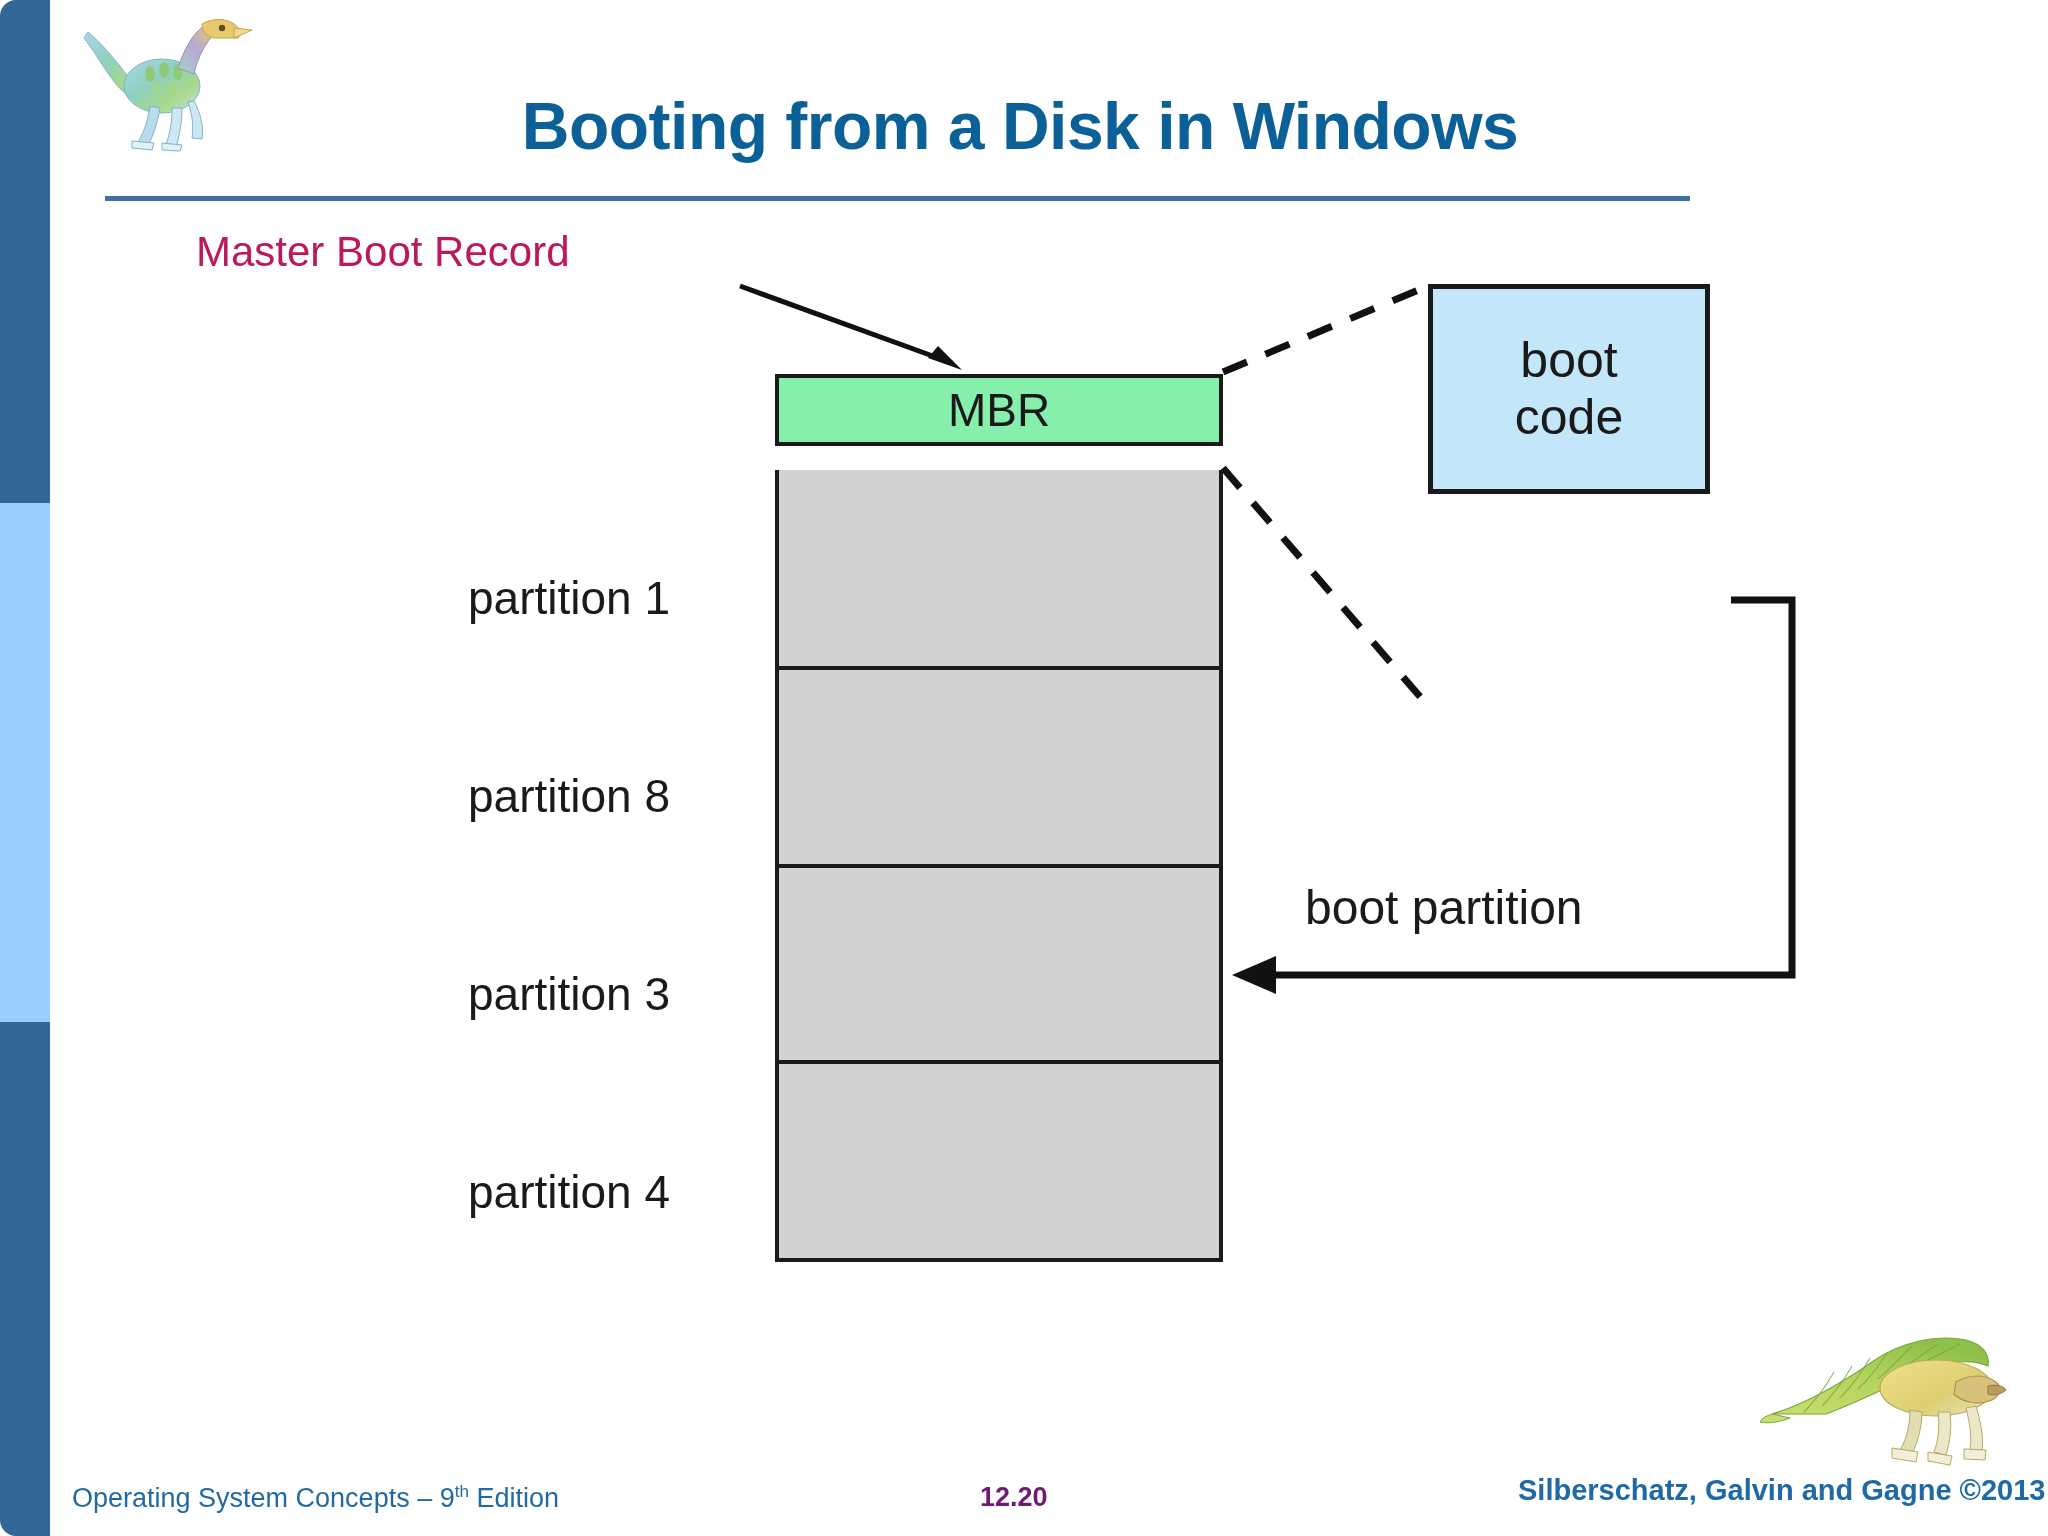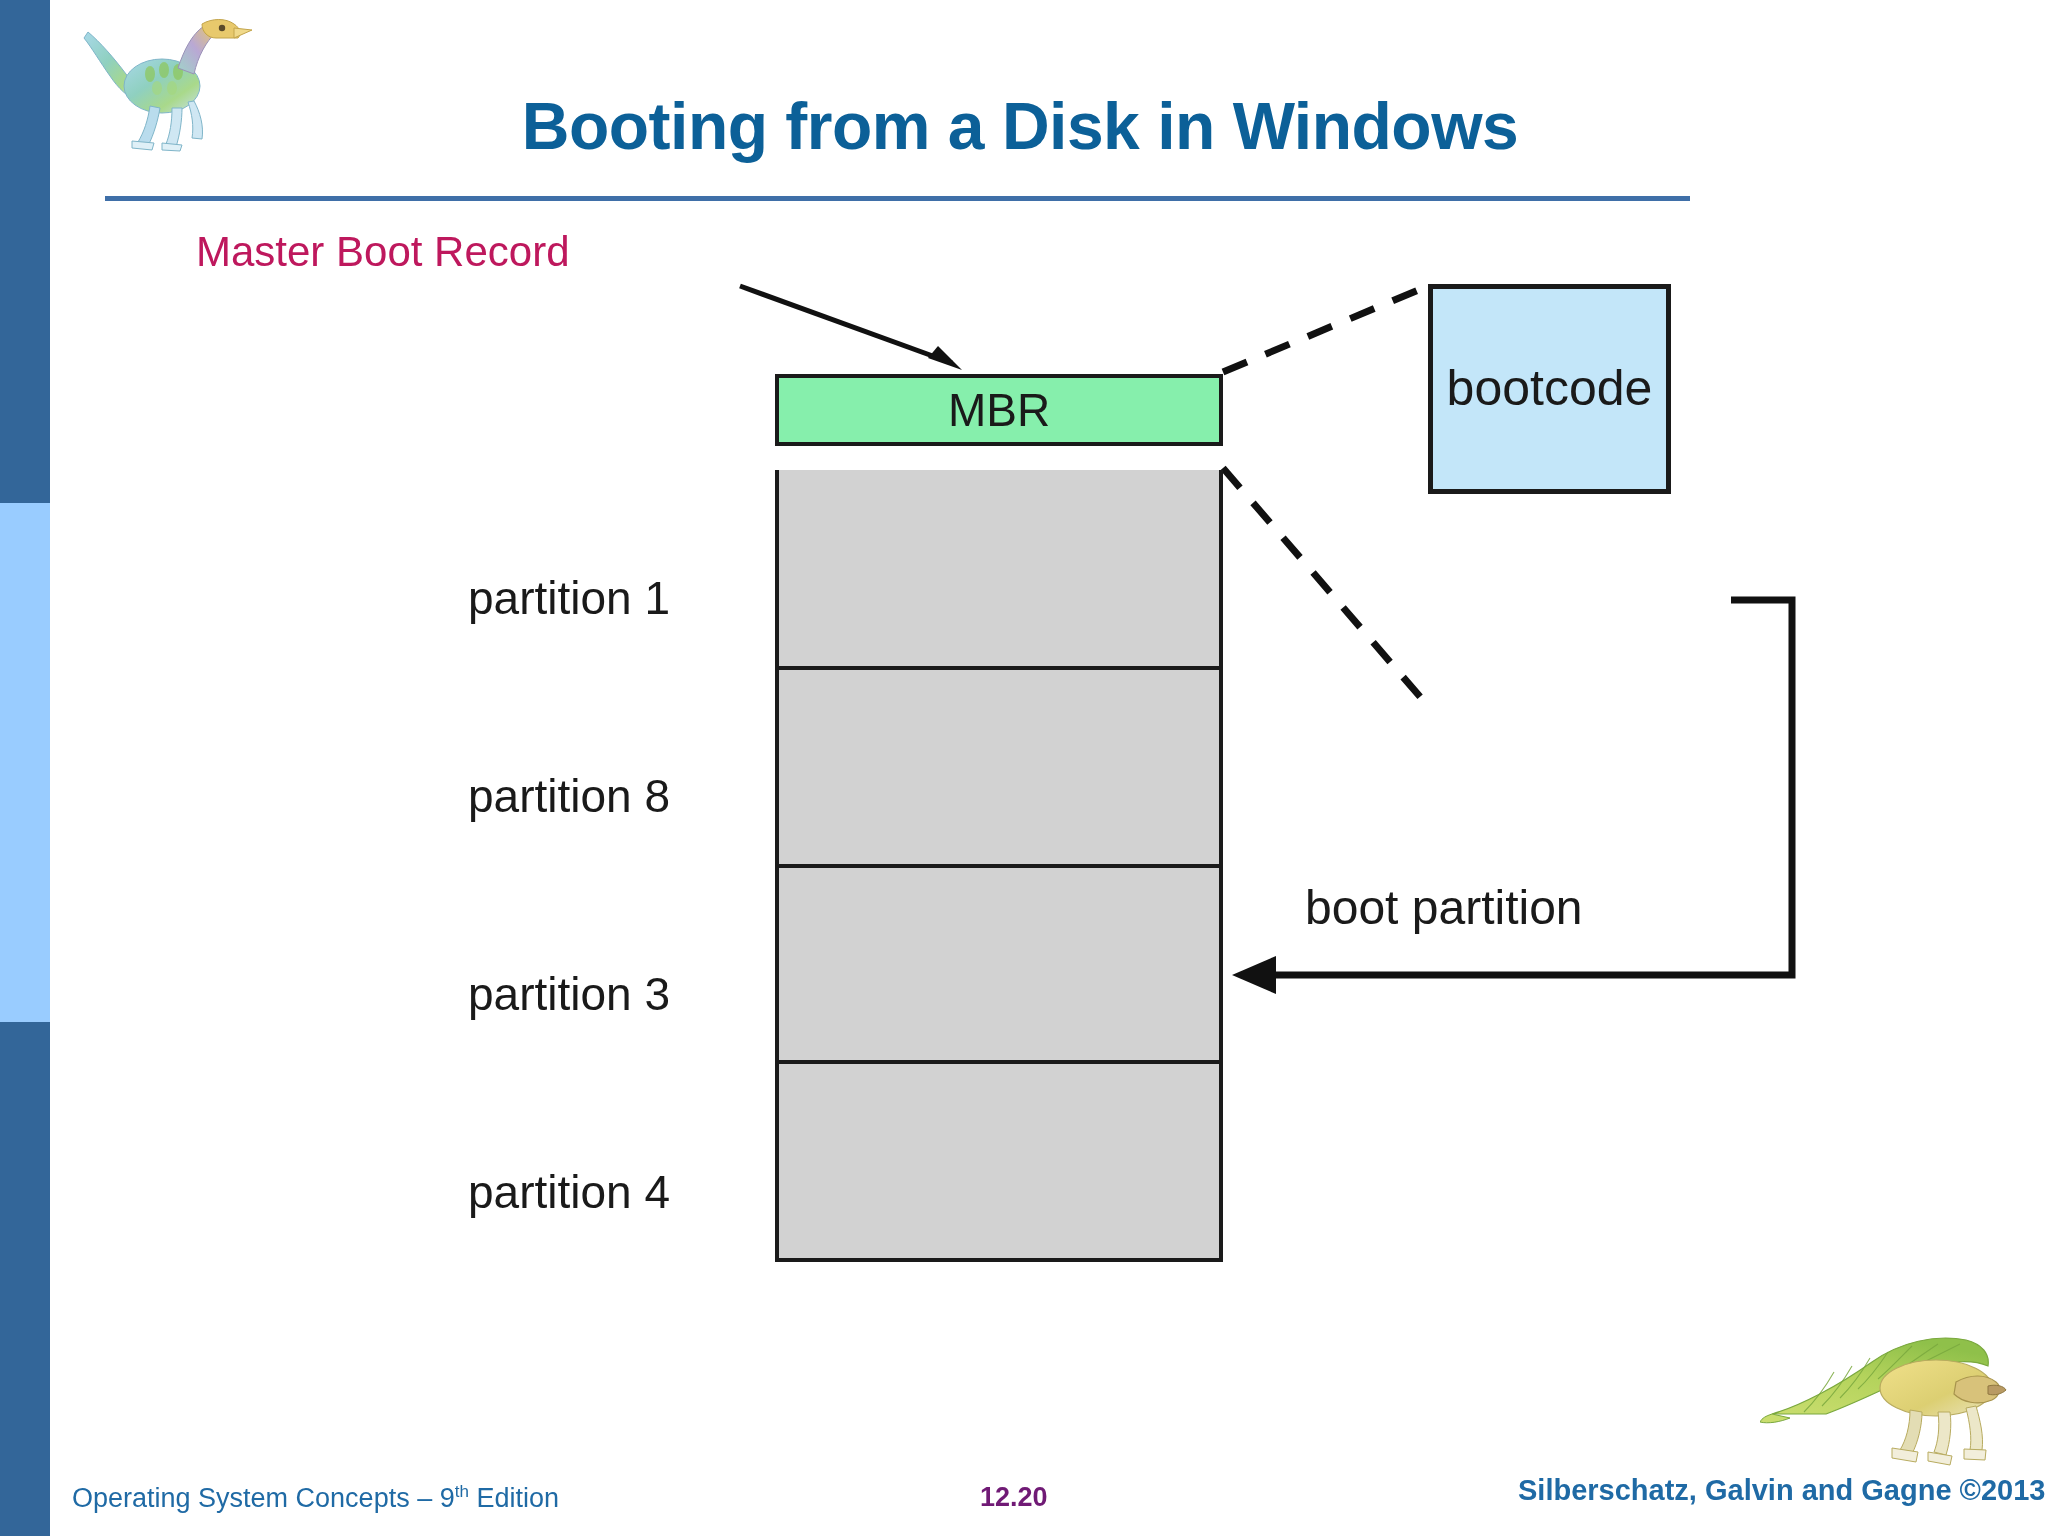--- a/index.html
+++ b/index.html
@@ -10,20 +10,21 @@
   }
   body {
     font-family: "Liberation Sans", sans-serif;
   }
   #slide {
     position: relative;
     width: 2048px;
     height: 1536px;
     background: #ffffff;
     overflow: hidden;
+    border-radius: 16px;
   }
 
   
   .sidebar-band {
     position: absolute;
     left: 0;
     width: 50px;
   }
   #band-top    { top: 0;     height: 503px;  background: #336699; }
   #band-middle { top: 503px; height: 519px;  background: #99ccff; }
@@ -124,26 +125,26 @@
   }
   #label-p1 { top: 540px; }
   #label-p2 { top: 738px; }
   #label-p3 { top: 936px; }
   #label-p4 { top: 1134px; }
 
   
   .detail-box {
     position: absolute;
     left: 1428px;
-    width: 243px;
+    width: 282px;
     box-sizing: border-box;
     border: 5px solid #1a1a1a;
     background: #c3e6f9;
     display: flex;
-    flex-direction: row;
+    flex-direction: column;
     align-items: center;
     justify-content: center;
     font-size: 50px;
     line-height: 1.15;
     color: #1a1a1a;
     text-align: center;
   }
   #box-bootcode { top: 284px; height: 210px; }
   #box-parttable { top: 494px; height: 212px; border-top: none; }
 

